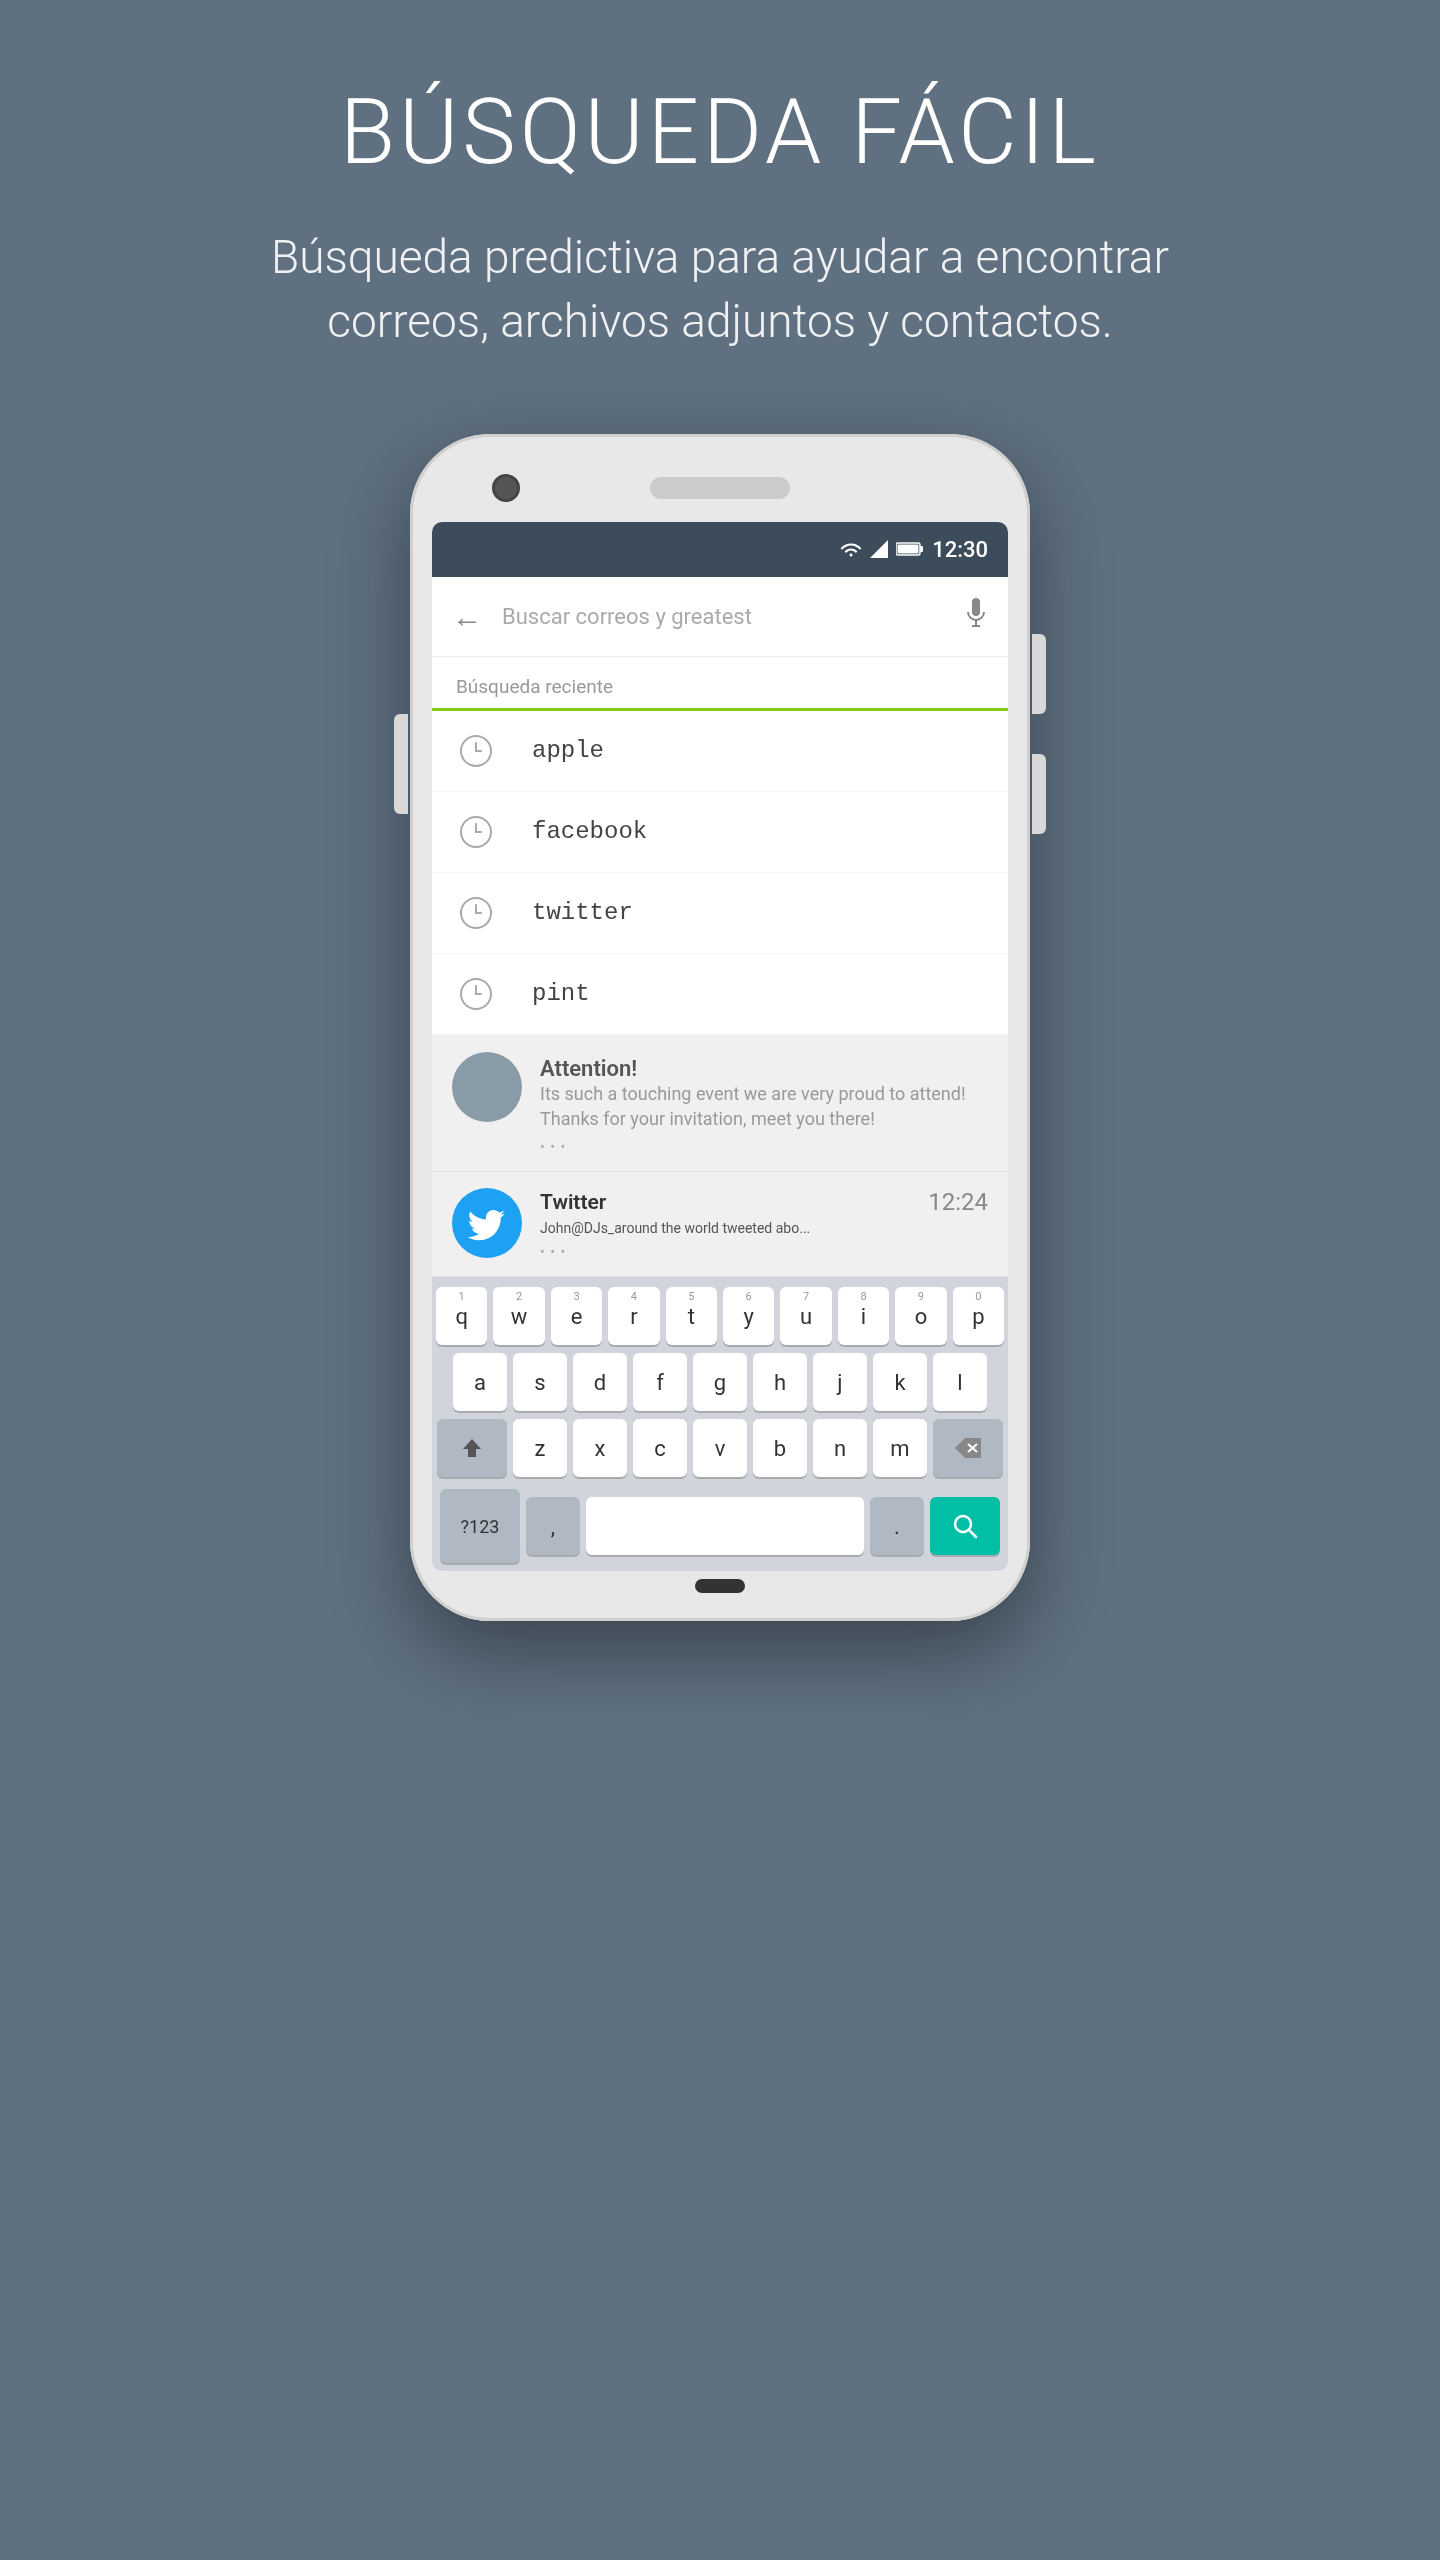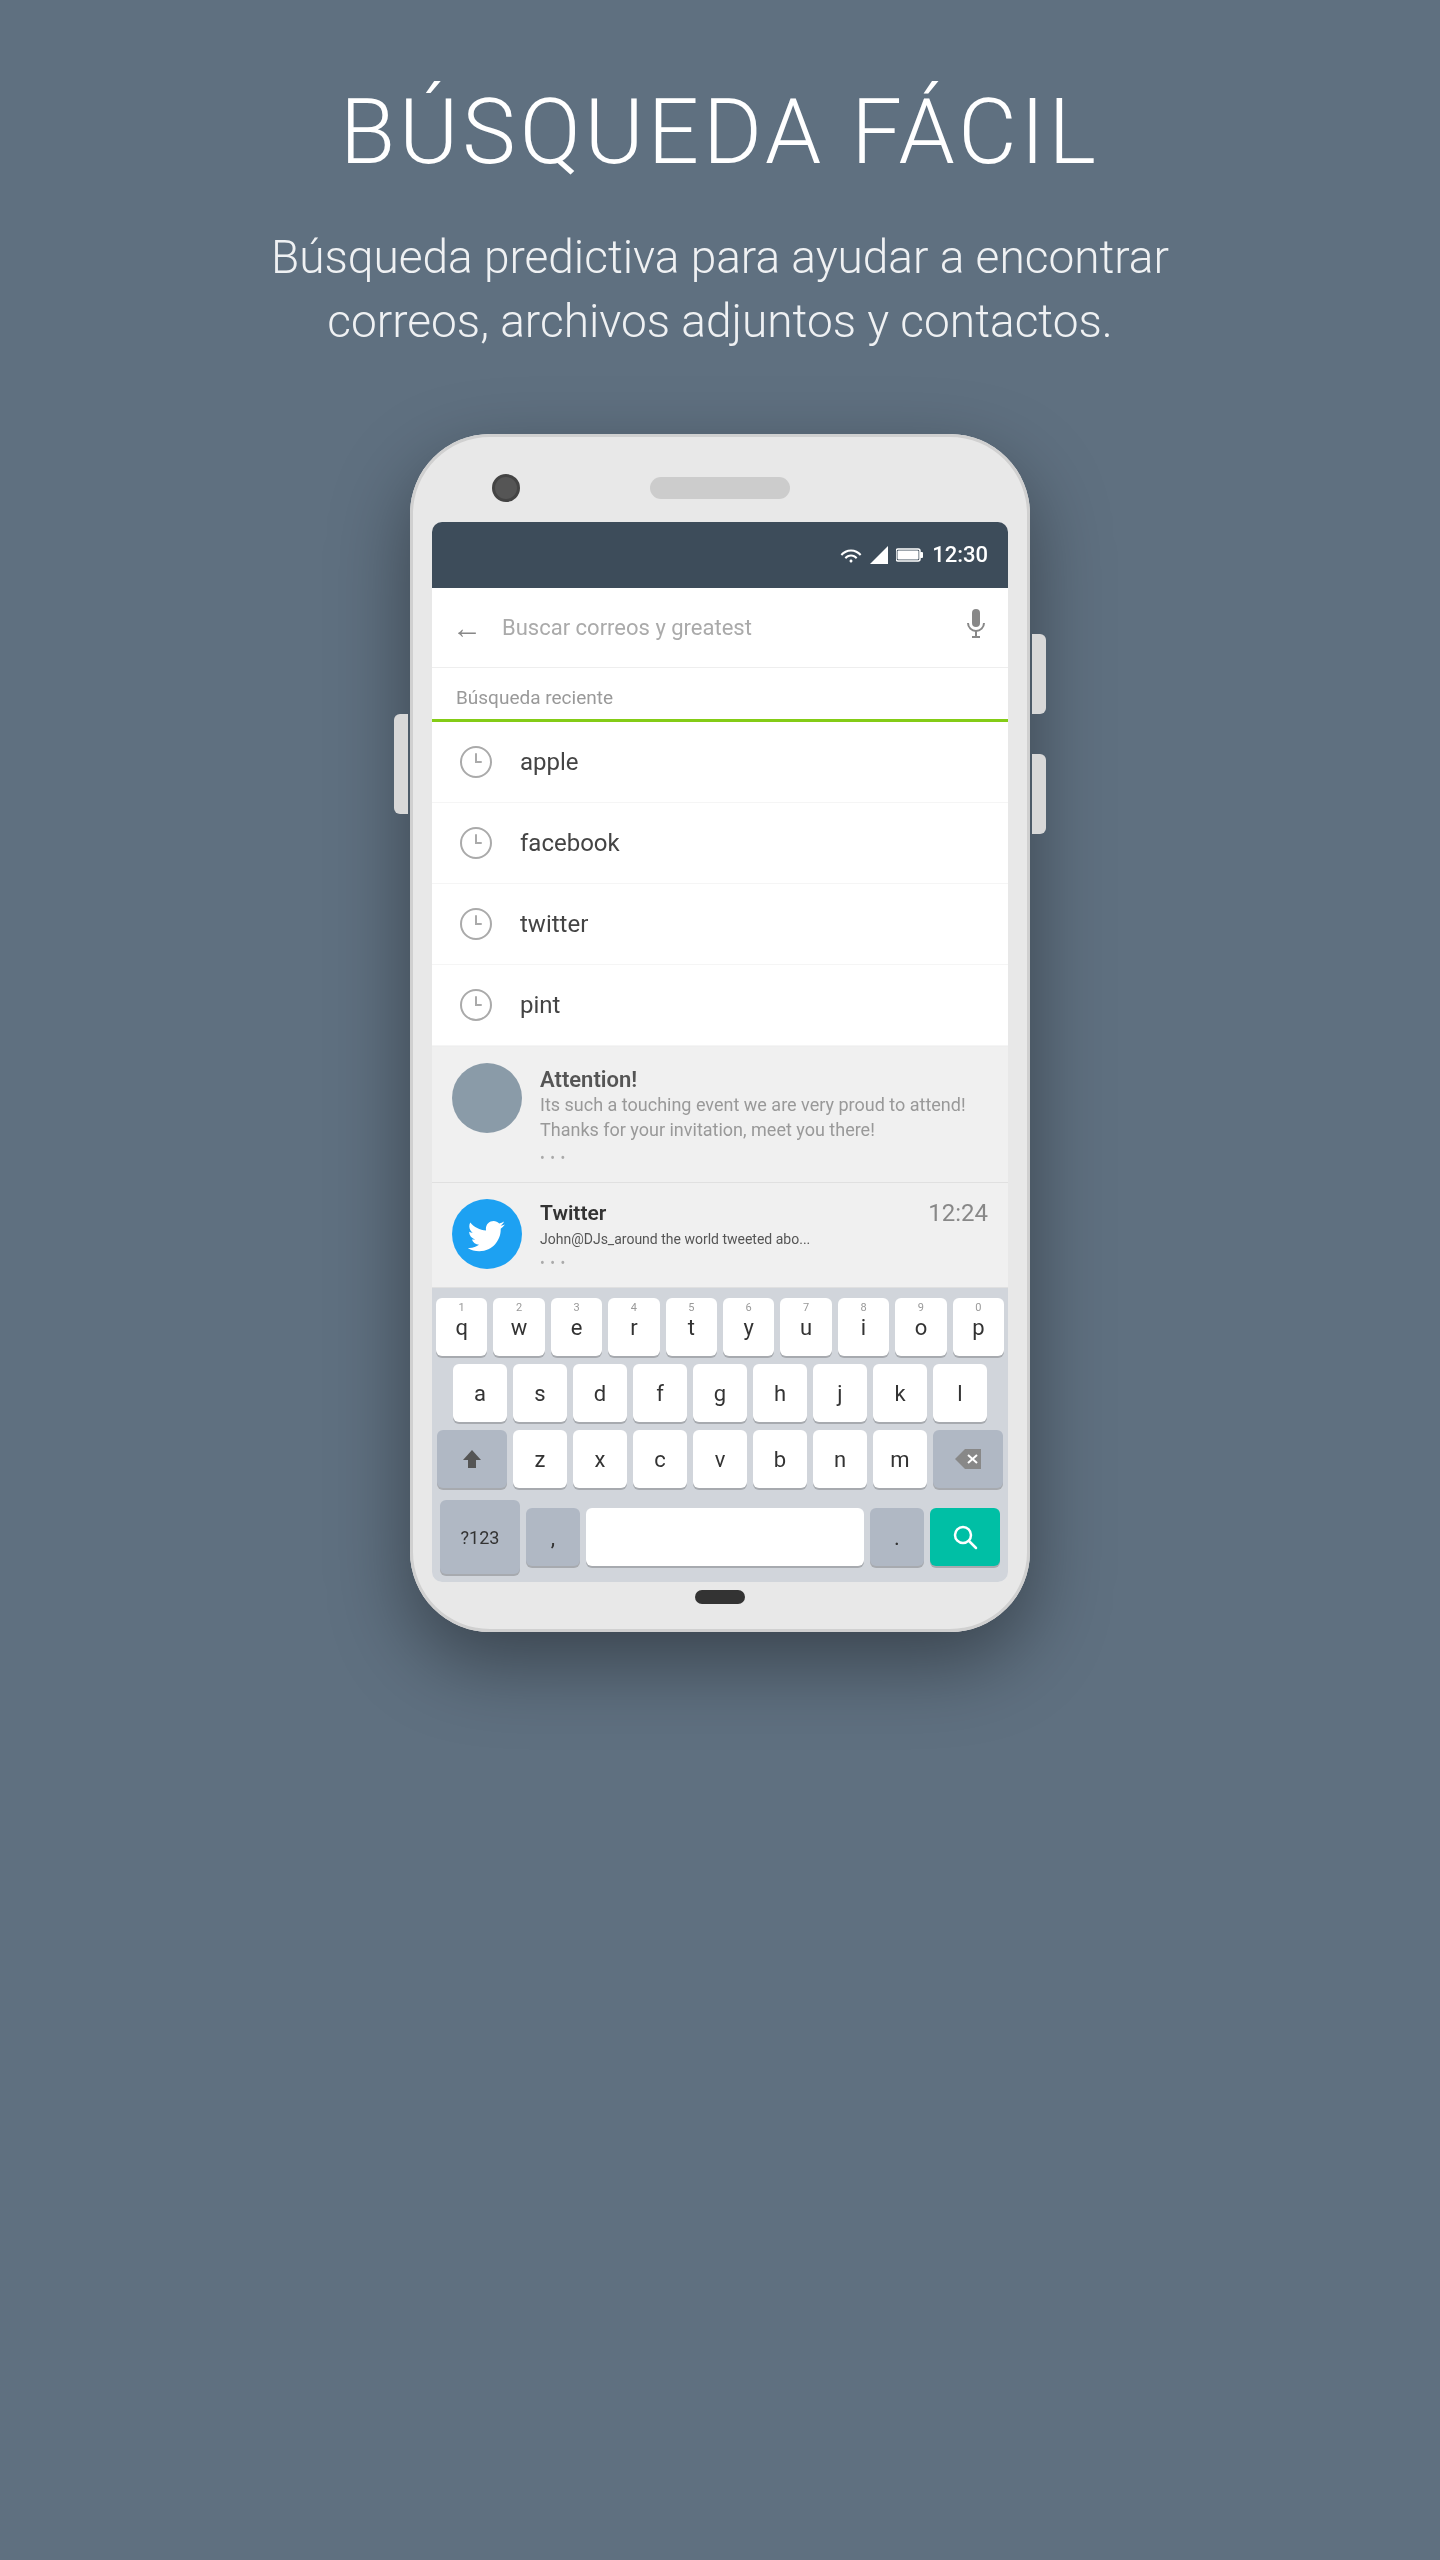--- a/index.html
+++ b/index.html
@@ -85,21 +85,21 @@
     .phone-screen {
       background: #f0f0f0;
       border-radius: 10px;
       overflow: hidden;
       position: relative;
     }
 
     
     .status-bar {
       background: #3d4c5a;
-      height: 66px;
+      height: 55px;
       display: flex;
       align-items: center;
       justify-content: flex-end;
       padding: 0 20px;
       gap: 10px;
     }
 
     .status-icons {
       display: flex;
       align-items: center;
@@ -150,23 +150,24 @@
       padding: 18px 24px 10px;
       color: #999;
       font-size: 19px;
       border-bottom: 3px solid #84cc16;
     }
 
     .search-item {
       display: flex;
       align-items: center;
       padding: 20px 24px;
-      gap: 24px;
+      gap: 36px;
       border-bottom: 1px solid #f5f5f5;
       background: white;
+      font-family: Liberation Mono, monospace;
     }
 
     .history-icon {
       width: 40px;
       height: 40px;
       display: flex;
       align-items: center;
       justify-content: center;
     }
 

